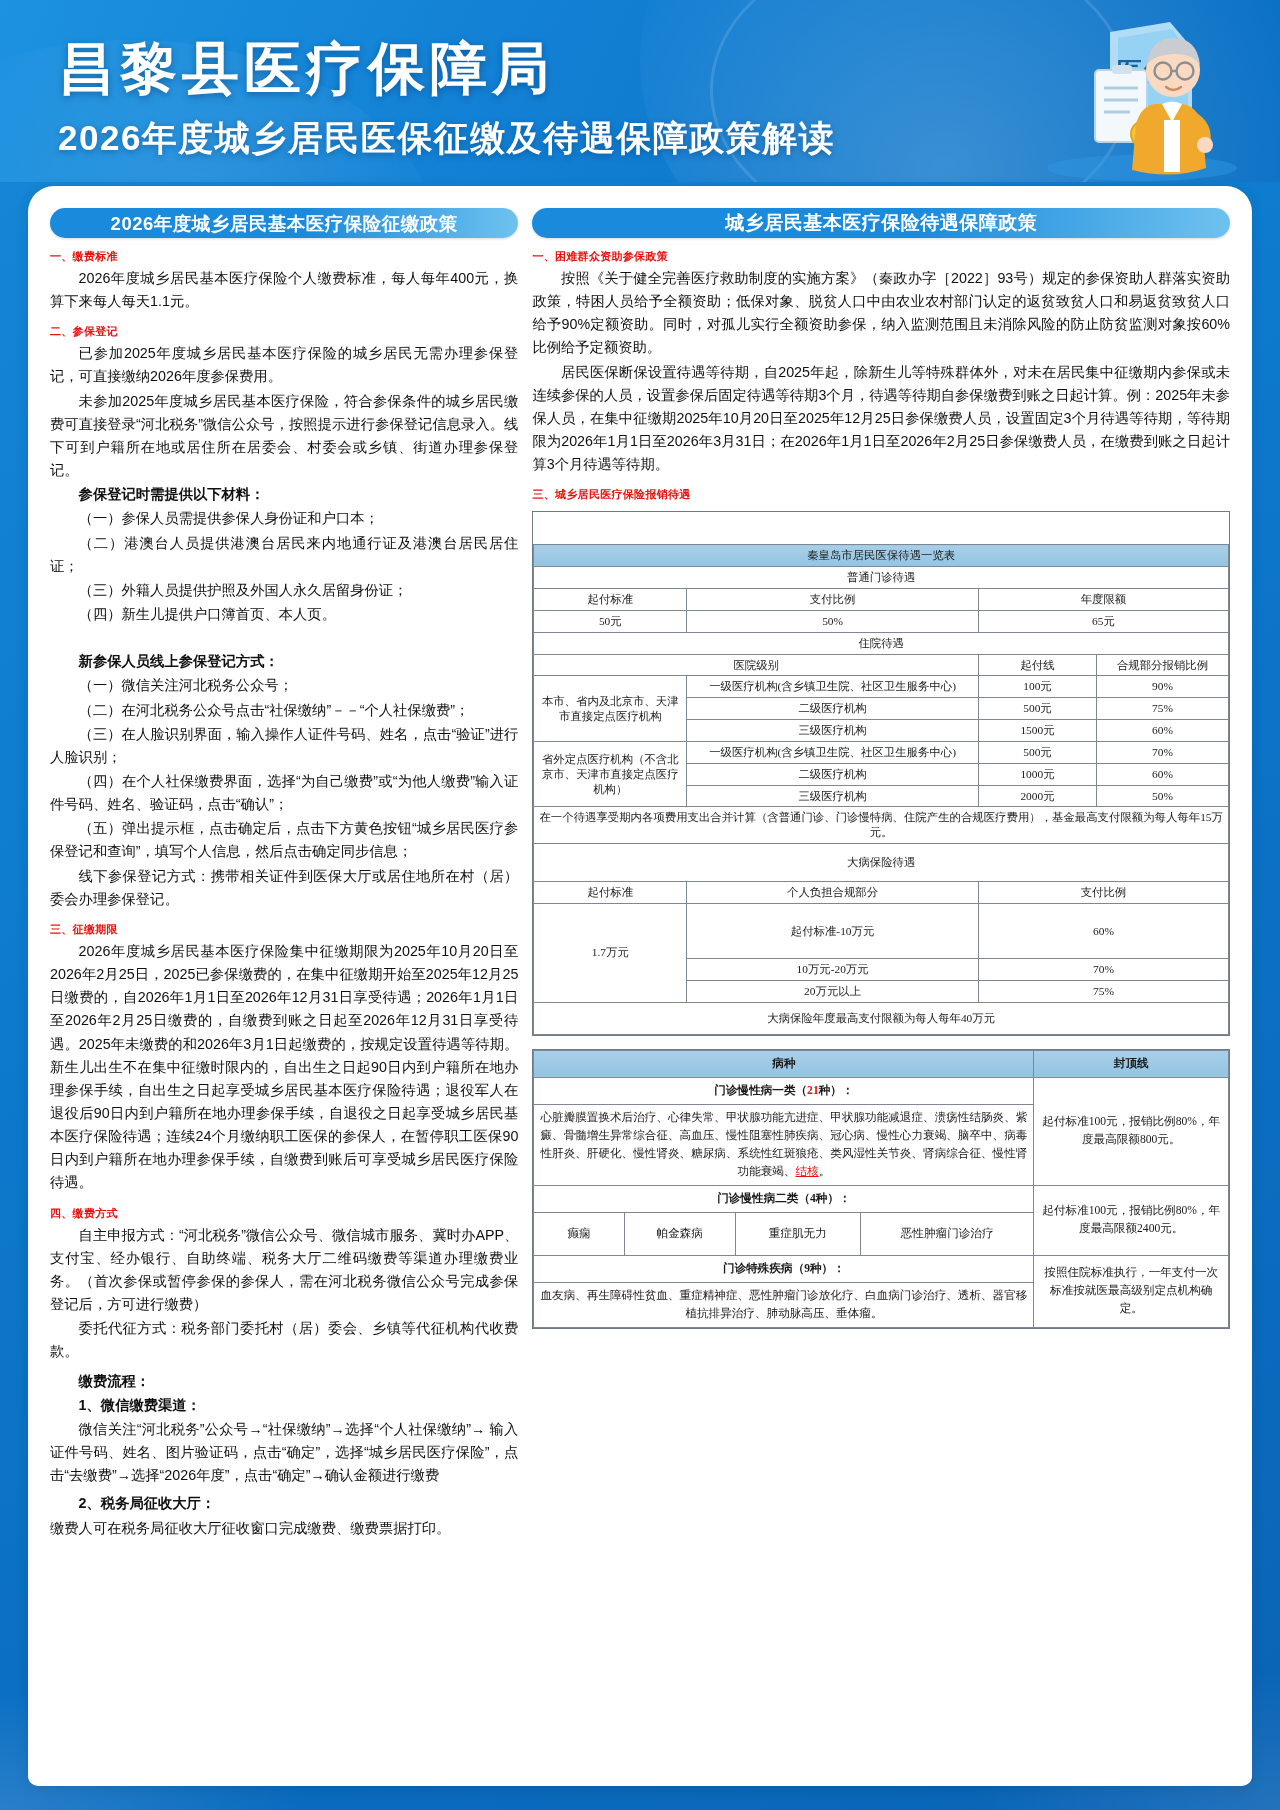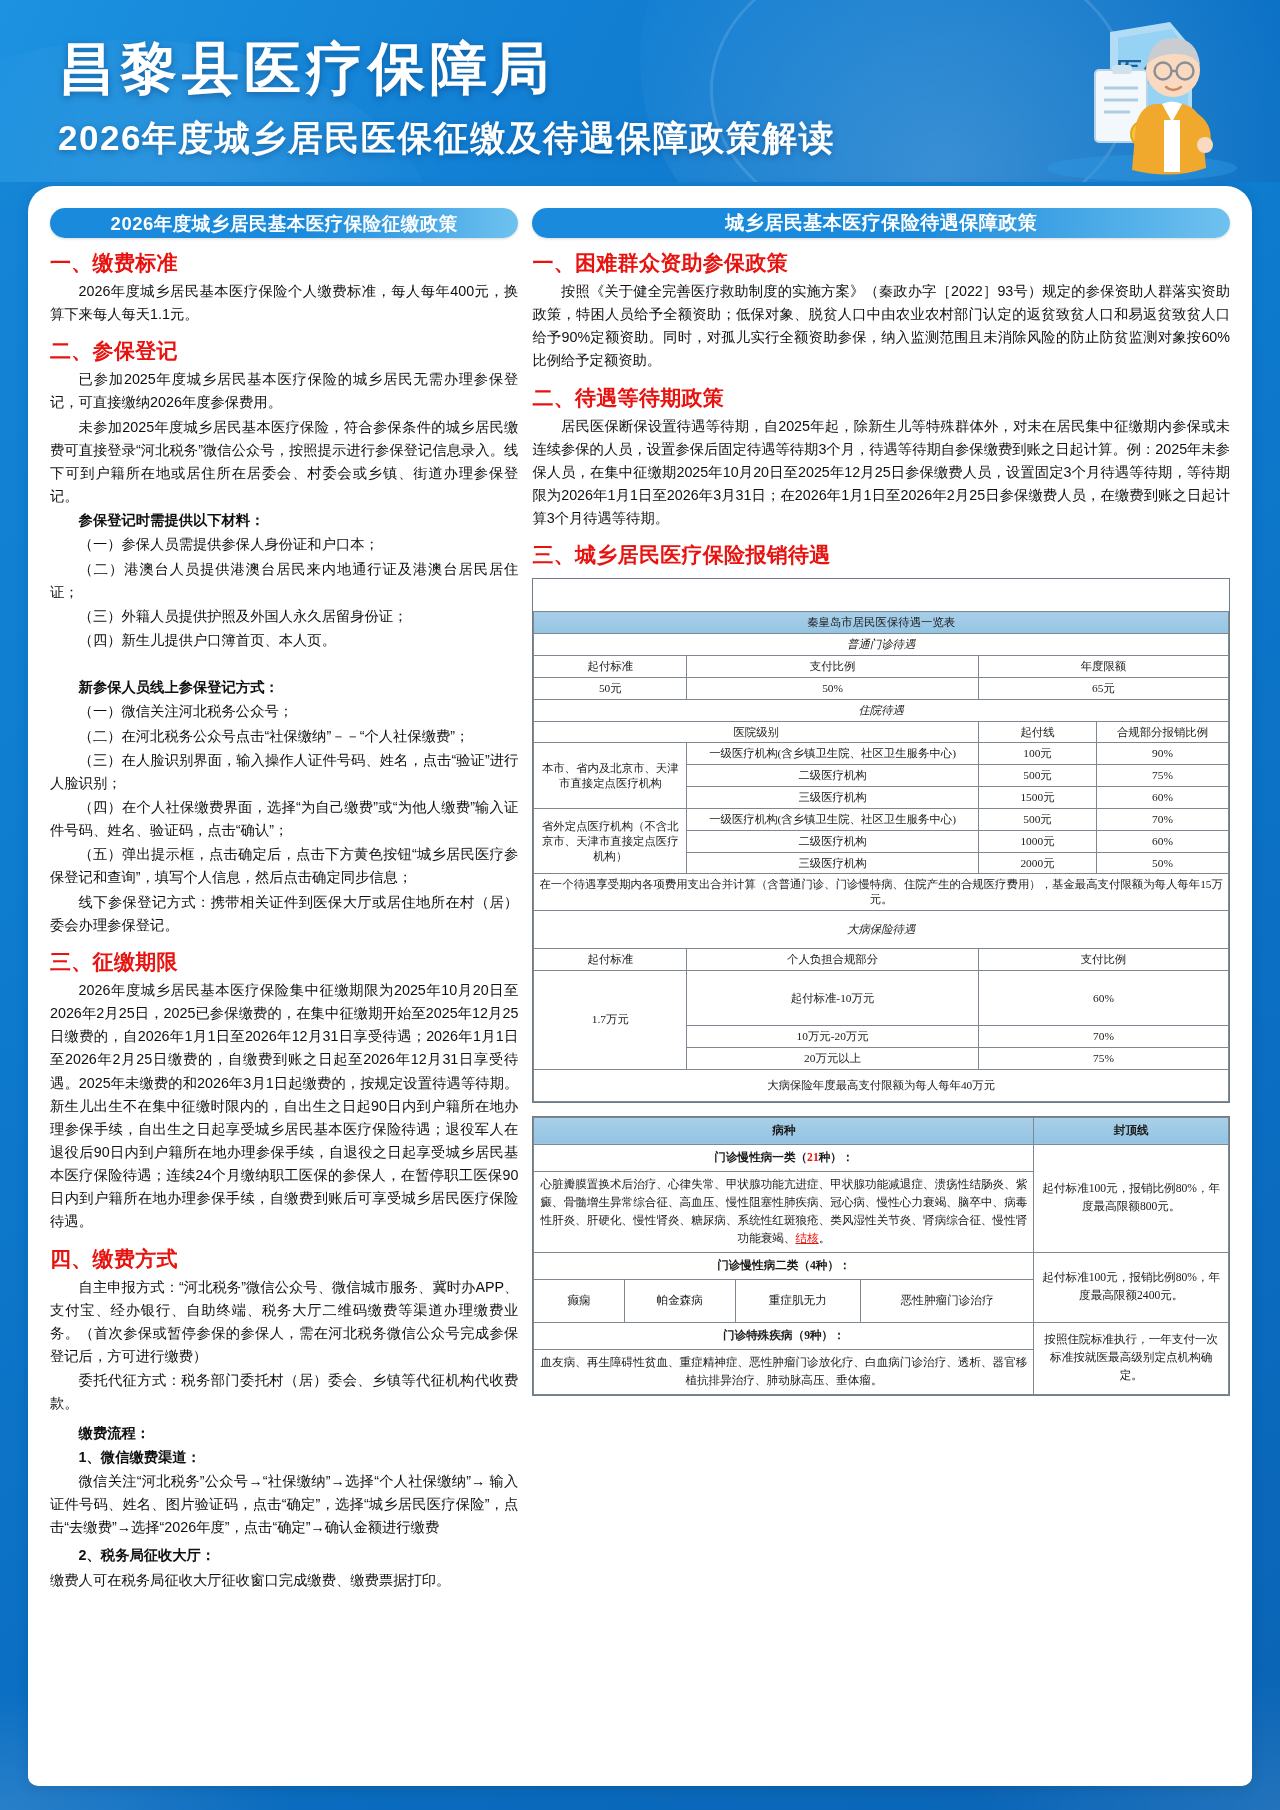--- a/index.html
+++ b/index.html
@@ -73,21 +73,21 @@
   .sec-banner {
     display: flex; align-items: center; justify-content: center;
     height: 30px; border-radius: 19px;
     background: linear-gradient(92deg, #1a8adc 0%, #1a8adc 55%, #6fc2ef 100%);
     color: #fff; font-weight: bold; font-size: 18.5px; letter-spacing: .5px;
     box-shadow: 0 1px 3px rgba(0,0,0,.16);
   }
   .col-right .sec-banner { font-size: 19px; }
 
   h3.sub {
-    color: #e8130f; font-weight: bold; font-size: 21px;
+    color: #e8130f; font-weight: bold; font-size: 11px;
     margin: 11px 0 3px 0; letter-spacing: .3px;
   }
   p.body {
     font-size: 14.3px; line-height: 1.62; color: #101010;
     text-align: justify; text-indent: 2em;
   }
   p.body.noind { text-indent: 0; }
   p.bold { font-weight: bold; text-indent: 2em; }
   .col-left p.body { margin-top: 1px; }
   .col-right p.body { margin-top: 1px; }
@@ -100,21 +100,21 @@
     font-size: 11.4px; color: #1a1a1a; text-align: center;
     padding: 3px 4px; font-weight: normal;
     font-family: "Liberation Serif", "DejaVu Serif", serif;
     line-height: 1.3;
   }
   td.hdr-blue {
     background: linear-gradient(180deg,#a9cfe8 0%, #93c4e3 100%);
     font-weight: bold; font-size: 14.5px; padding: 7px 4px; color: #15344f;
     font-family: "Liberation Sans", sans-serif;
   }
-  td.band { font-size: 12.6px; padding: 6px 4px; font-weight: normal; font-style: italic; }
+  td.band { font-size: 12.6px; padding: 6px 4px; font-weight: normal; }
   td.colhdr { font-size: 12.2px; padding: 5px 4px; }
   td.note { font-size: 11px; padding: 6px 8px; line-height: 1.45; }
   td.lft { text-align: left; }
 
   .dis-wrap { margin-top: 13px; border: 1.6px solid #6f7b86; }
   table.d { width: 100%; border-collapse: collapse; padding-left: 45px; }
   table.d td {
     border: 1px solid #7d8893; font-size: 11.6px; color: #1a1a1a;
     text-align: center; padding: 4px 6px; line-height: 1.55;
     font-family: "Liberation Serif", "DejaVu Serif", serif;
@@ -231,21 +231,20 @@
         <p class="body noind" style="text-indent:0">缴费人可在税务局征收大厅征收窗口完成缴费、缴费票据打印。</p>
       </div>
 
       <div class="col-right">
 
         <div class="sec-banner">城乡居民基本医疗保险待遇保障政策</div>
 
         <h3 class="sub">一、困难群众资助参保政策</h3>
         <p class="body">按照《关于健全完善医疗救助制度的实施方案》（秦政办字［2022］93号）规定的参保资助人群落实资助政策，特困人员给予全额资助；低保对象、脱贫人口中由农业农村部门认定的返贫致贫人口和易返贫致贫人口给予90%定额资助。同时，对孤儿实行全额资助参保，纳入监测范围且未消除风险的防止防贫监测对象按60%比例给予定额资助。</p>
 
-        <h3 class="sub">二、待遇等待期政策</h3>
         <p class="body">居民医保断保设置待遇等待期，自2025年起，除新生儿等特殊群体外，对未在居民集中征缴期内参保或未连续参保的人员，设置参保后固定待遇等待期3个月，待遇等待期自参保缴费到账之日起计算。例：2025年未参保人员，在集中征缴期2025年10月20日至2025年12月25日参保缴费人员，设置固定3个月待遇等待期，等待期限为2026年1月1日至2026年3月31日；在2026年1月1日至2026年2月25日参保缴费人员，在缴费到账之日起计算3个月待遇等待期。</p>
 
         <h3 class="sub">三、城乡居民医疗保险报销待遇</h3>
 
         <div class="tbl-wrap">
           <table class="t">
             <tbody>
               <tr>
                 <td class="hdr-blue" colspan="5">秦皇岛市居民医保待遇一览表</td>
               </tr>

